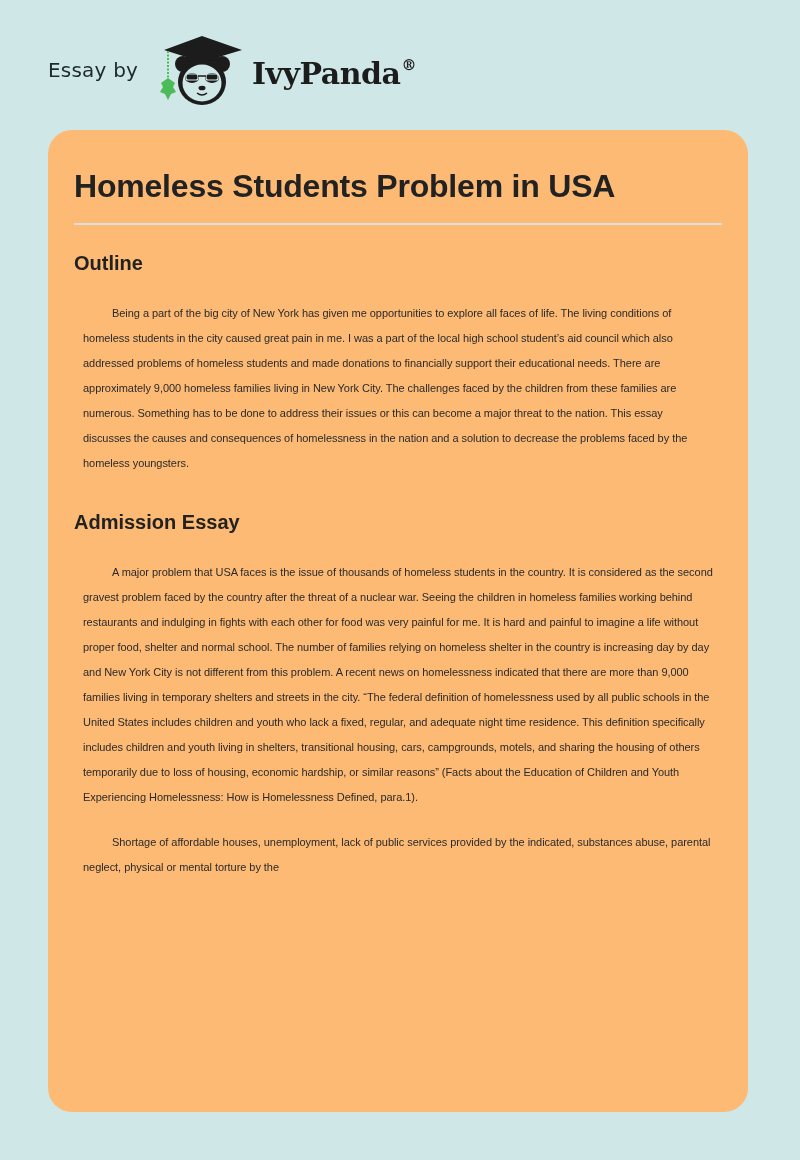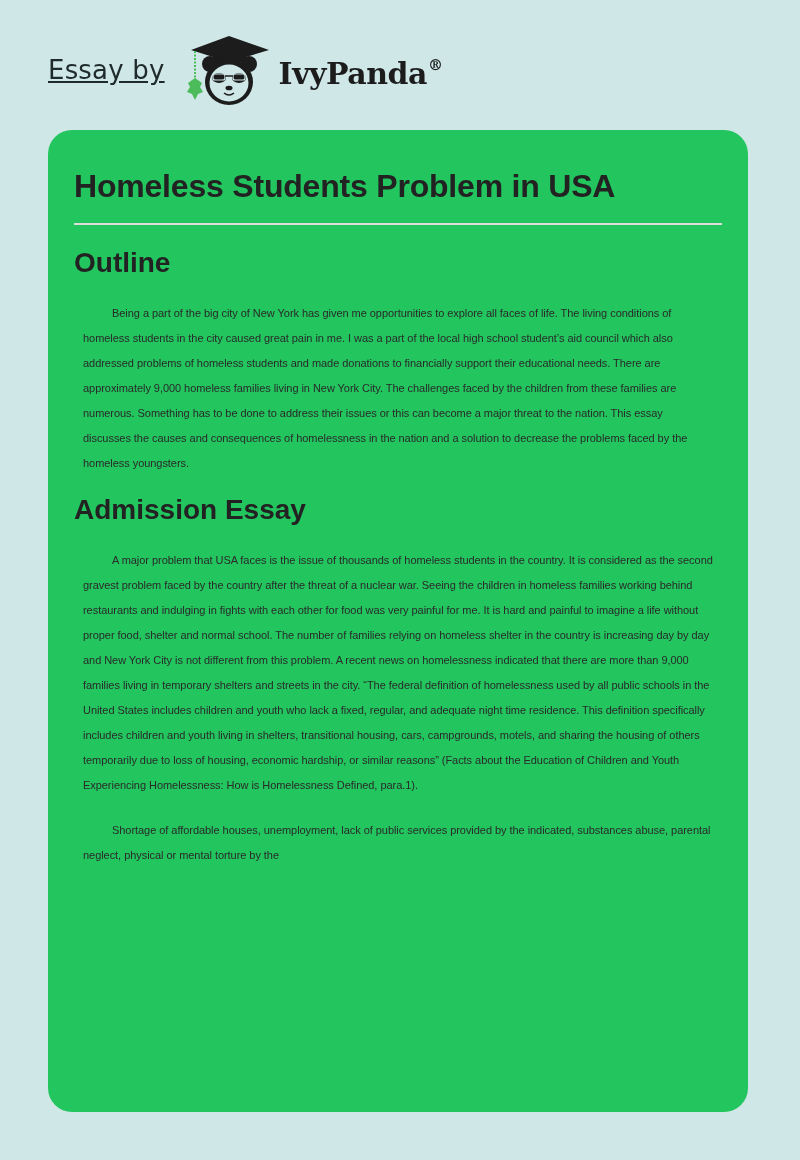--- a/index.html
+++ b/index.html
@@ -9,51 +9,51 @@
     font-family: "Liberation Sans", sans-serif;
     color: #222;
     position: relative;
   }
   .header {
     position: absolute; left: 48px; top: 34px; height: 76px;
     display: flex; align-items: center;
   }
   .essay-by {
     font-family: "DejaVu Sans", sans-serif;
-    font-size: 26px; color: #1f2a2a; letter-spacing: 0.2px;
-    margin-right: 18px; margin-top: -4px; text-decoration: underline;
+    font-size: 20px; color: #1f2a2a; letter-spacing: 0.2px;
+    margin-right: 18px; margin-top: -4px;
   }
   .logo-icon { width: 92px; height: 76px; margin-right: 4px; }
   .brand {
     font-family: "DejaVu Serif", serif; font-weight: bold;
     font-size: 30px; color: #1c1c1c; letter-spacing: -0.5px;
     margin-top: 2px;
   }
   .brand sup { font-size: 15px; font-weight: bold; vertical-align: 14px; margin-left: 1px; }
   .card {
     position: absolute; left: 48px; top: 130px; width: 700px; height: 982px;
-    background: #22c55e; border-radius: 24px; overflow: hidden;
+    background: #fdba74; border-radius: 24px; overflow: hidden;
   }
   .inner { padding: 34px 26px 0 26px; }
   h1 {
     margin: 0; font-size: 32px; font-weight: bold; color: #222;
     letter-spacing: -0.2px; line-height: 44px;
   }
   .badge-row { display: flex; align-items: center; margin-top: 16px; height: 26px; }
   .badge-icon {
     width: 25px; height: 25px; border-radius: 50%; background: #8fd0c9;
     display: flex; align-items: center; justify-content: center; margin-right: 5px;
   }
   .badge-text { font-size: 14.5px; font-weight: bold; color: #222; }
   .divider { height: 2px; background: #dddddd; margin-top: 15px; }
   h2 {
-    margin: 0; font-size: 28px; font-weight: bold; color: #222; line-height: 36px;
+    margin: 0; font-size: 20px; font-weight: bold; color: #222; line-height: 36px;
   }
   .h2-outline { margin-top: 20px; }
-  .h2-admission { margin-top: 16px; }
+  .h2-admission { margin-top: 28px; }
   p {
     margin: 9px; font-size: 11px; line-height: 25px; color: #2a2a2a;
     text-indent: 29px; letter-spacing: -0.05px;
   }
   .p-outline { margin-top: 20px; }
   .p-adm1 { margin-top: 20px; }
   .p-adm2 { margin-top: 20px; }
 </style>
 </head>
 <body>

